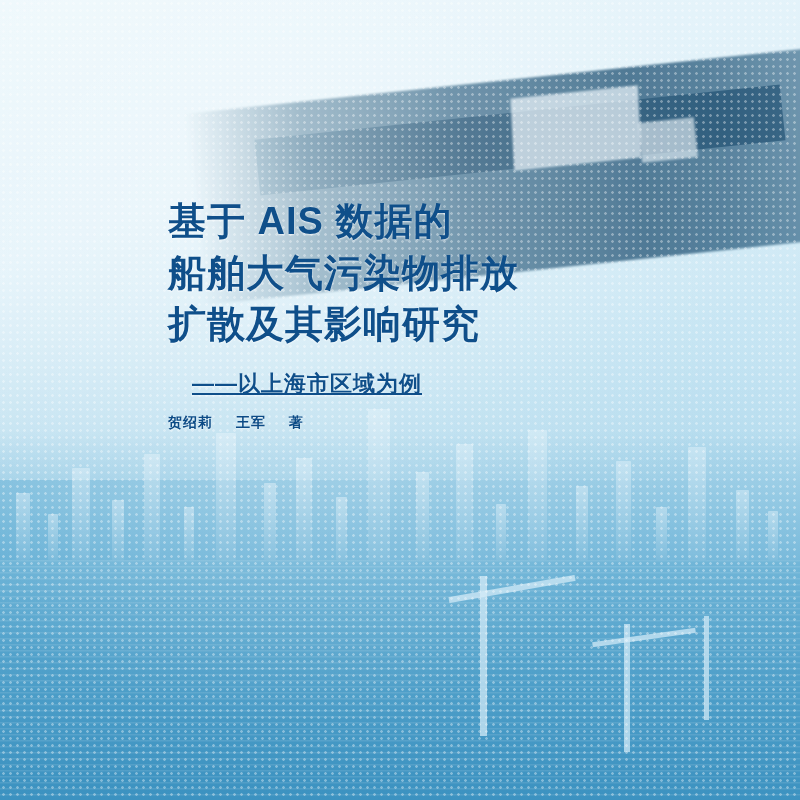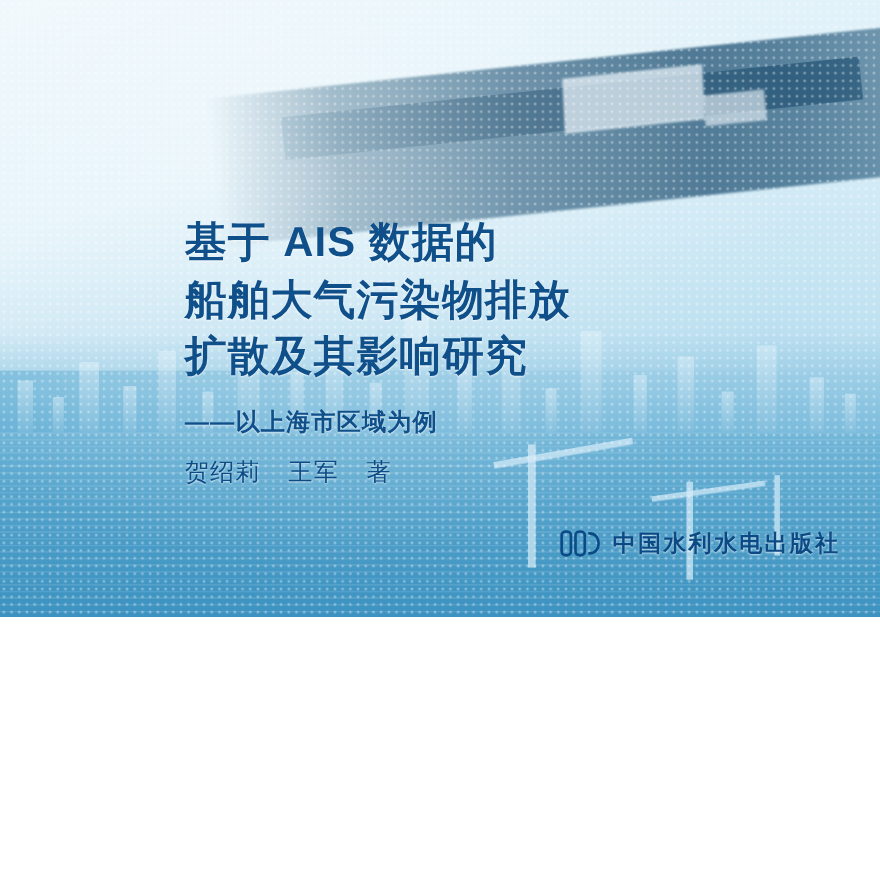--- a/index.html
+++ b/index.html
@@ -6,21 +6,21 @@
     margin: 0;
     padding: 0;
     background: #ffffff;
   }
   body {
     font-family: "Liberation Sans", sans-serif;
   }
   .cover {
     position: relative;
     width: 800px;
-    height: 561px;
+    height: 800px;
     overflow: hidden;
     background: #eef7fb;
   }
 
   
   .bg-base {
     position: absolute;
     inset: 0;
     background:
       linear-gradient(200deg, #dff0f8 0%, #cfe8f4 18%, #bcdff0 34%, #a9d5ea 48%,
@@ -155,34 +155,35 @@
     margin: 0;
     color: #0f4f8a;
     font-size: 38px;
     line-height: 1.36;
     font-weight: bold;
     letter-spacing: 1px;
     white-space: pre-line;
     text-shadow: 0 1px 2px rgba(255,255,255,0.75);
   }
   .subtitle {
-    margin: 18px 0 0 0;
+    margin: 18px 0 0 24px;
     color: #0f4f8a;
     font-size: 22px;
     font-weight: bold;
     letter-spacing: 1px;
     text-shadow: 0 1px 2px rgba(255,255,255,0.7);
+    text-decoration: underline;
   }
   .authors {
     position: absolute;
     left: 168px;
     top: 414px;
     color: #0c4b86;
-    font-size: 22px;
-    font-weight: normal;
+    font-size: 14px;
+    font-weight: bold;
     letter-spacing: 1px;
     text-shadow: 0 1px 2px rgba(255,255,255,0.7);
     text-align: center;
   }
   .authors span { margin-right: 18px; }
   .authors span:last-child { margin-right: 0; }
 
   
   .publisher {
     position: absolute;
@@ -274,25 +275,15 @@
     <div class="subtitle">——以上海市区域为例</div>
   </div>
 
   <div class="authors">
     <span>贺绍莉</span>
     <span>王军</span>
     <span>著</span>
   </div>
 
   <div class="publisher">
-    <div class="pub-row">
-      <svg class="pub-logo" viewBox="0 0 60 42">
-        <g fill="none" stroke="#0b4a85" stroke-width="3.4" stroke-linecap="round">
-          <path d="M8 10 C8 4, 20 4, 20 10 L20 32 C20 38, 8 38, 8 32 Z"></path>
-          <path d="M26 10 C26 4, 38 4, 38 10 L38 32 C38 38, 26 38, 26 32 Z"></path>
-          <path d="M44 8 C52 8, 56 14, 56 21 C56 28, 52 34, 44 34"></path>
-        </g>
-      </svg>
-      <div class="pub-name">中国水利水电出版社</div>
-    </div>
   </div>
 
 </div>
 
 </body></html>

